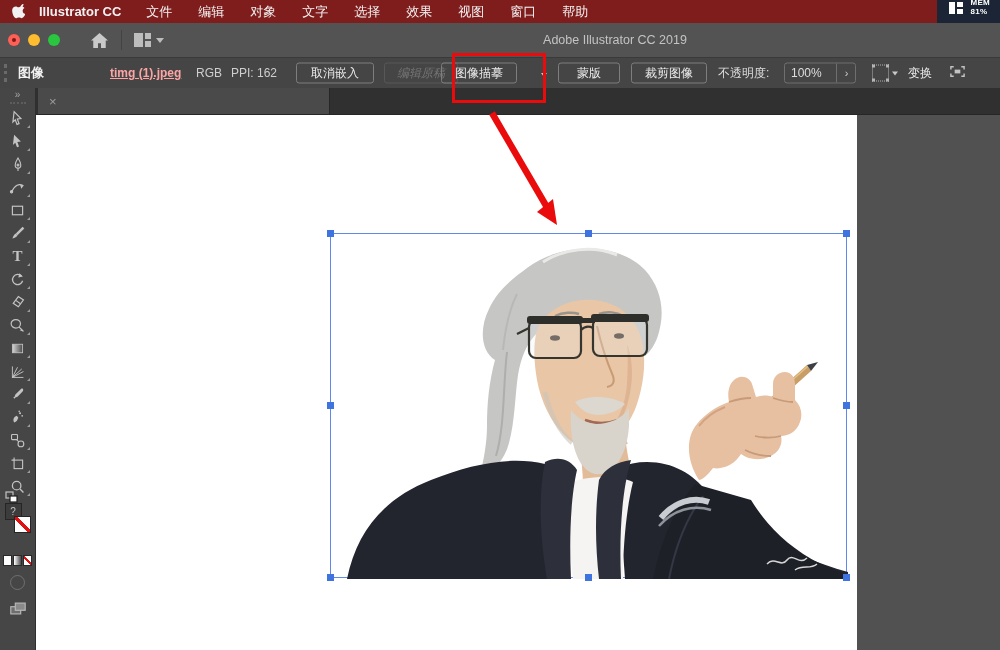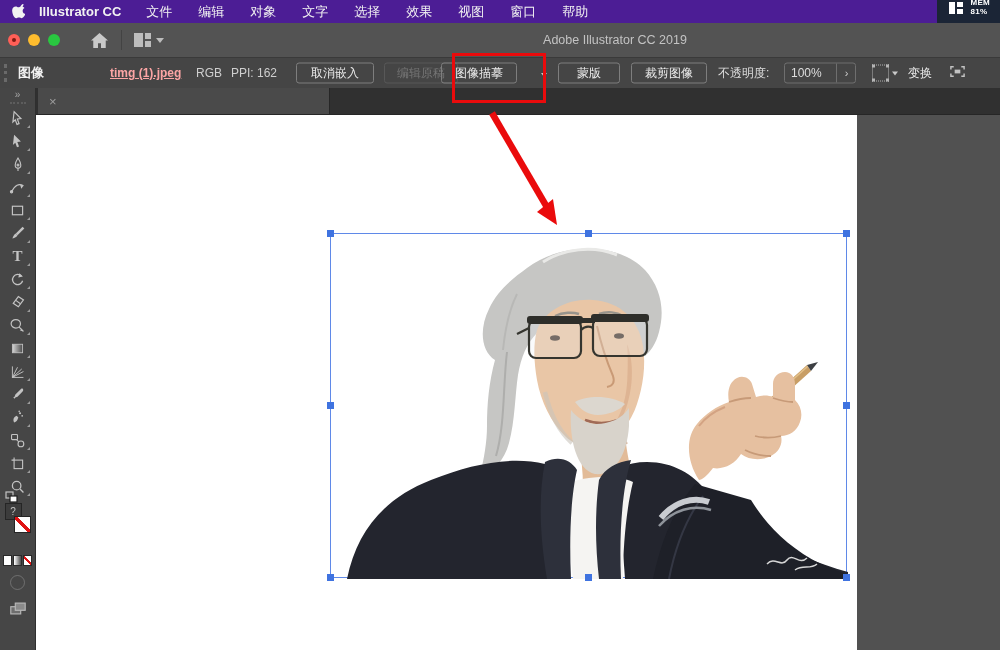--- a/index.html
+++ b/index.html
@@ -1,20 +1,20 @@
 <!DOCTYPE html>
 <html><head>
 <meta charset="utf-8">
 <style>
   html,body{margin:0;padding:0;background:#515151;}
   body{font-family:"Liberation Sans","DejaVu Sans",sans-serif;-webkit-font-smoothing:antialiased;}
   #app{position:relative;width:1000px;height:650px;overflow:hidden;background:#ffffff;}
 
   
-  .menubar{position:absolute;left:0;top:0;width:1000px;height:23px;background:#4c1d95;display:flex;align-items:center;color:#f2f2f2;font-size:13px;}
+  .menubar{position:absolute;left:0;top:0;width:1000px;height:23px;background:#7f1d1d;display:flex;align-items:center;color:#f2f2f2;font-size:13px;}
   .apple{margin:0 6px 0 12px;display:flex;align-items:center;}
   .app-name{font-weight:bold;margin:0 12px 0 8px;}
   .menu-item{padding:0 13px;cursor:default;font-family:Liberation Serif, serif;}
   .mem-box{margin-left:auto;height:23px;display:flex;align-items:center;background:#1b2536;padding:0 10px 8px 12px;gap:7px;}
   .mem-text{font-size:8px;line-height:8.5px;font-weight:bold;color:#ffffff;letter-spacing:.3px;}
 
   
   .titlebar{position:absolute;left:0;top:23px;width:1000px;height:34px;background:#535353;display:flex;align-items:center;padding-left:8px;box-sizing:border-box;}
   .tl{width:12px;height:12px;border-radius:50%;margin-right:8px;position:relative;}
   .tl-red{background:#ff5f57;}
@@ -25,21 +25,21 @@
   .tb-sep{width:1px;height:20px;background:#434343;margin:0 12px;}
   .layout-ic{display:flex;align-items:center;gap:5px;}
   .chev-down{width:0;height:0;border-left:4px solid transparent;border-right:4px solid transparent;border-top:5px solid #bdbdbd;}
   .win-title{position:absolute;left:230px;right:0;top:10px;text-align:center;color:#c3c3c3;font-size:12.5px;}
 
   
   .controlbar{position:absolute;left:0;top:57px;width:1000px;height:31px;background:#454545;border-top:1px solid #3a3a3a;box-sizing:border-box;color:#dedede;font-size:12px;padding-left:24px;}
   .cb{position:absolute;top:50%;transform:translateY(-50%);white-space:nowrap;}
   .cb-grip{left:4px;height:18px;border-left:3px dotted #6a6a6a;width:0;}
   .cb-btn{height:21px;line-height:19px;border:1px solid #7e7e7e;border-radius:3px;box-sizing:border-box;text-align:center;color:#ececec;background:transparent;padding:0;font-size:12px;font-family:inherit;}
-  .cb-btn.disabled{border-color:#585858;color:#757575;}
+  .cb-btn.disabled{border-color:#585858;color:#757575;font-style:italic;}
   .cb-link{text-decoration:underline;color:#fca5a5;font-weight:bold;}
   .mini-chev{width:0;height:0;border-left:3.5px solid transparent;border-right:3.5px solid transparent;border-top:4.5px solid #c9c9c9;display:inline-block;}
   .op-field{height:21px;line-height:19px;border:1px solid #6f6f6f;border-radius:3px;box-sizing:border-box;display:flex;align-items:center;padding:0 6px;gap:0;}
   .op-spin{margin-left:14px;color:#cfcfcf;font-size:11px;border-left:1px solid #6f6f6f;padding-left:8px;height:100%;display:flex;align-items:center;}
   .dotted-ic{width:15px;height:15px;border:1.4px dotted #b5b5b5;position:relative;}
   .dotted-ic i{position:absolute;width:3px;height:3px;background:#b5b5b5;}
 
   
   .tabbar{position:absolute;left:36px;top:88px;width:964px;height:27px;background:#303030;border-bottom:1px solid #262626;box-sizing:border-box;display:flex;}
   .doc-tab{margin-left:2px;width:292px;height:100%;background:#4a4a4a;color:#c9c9c9;font-size:11px;display:flex;align-items:center;gap:9px;padding:0 11px;box-sizing:border-box;border-right:1px solid #262626;}

